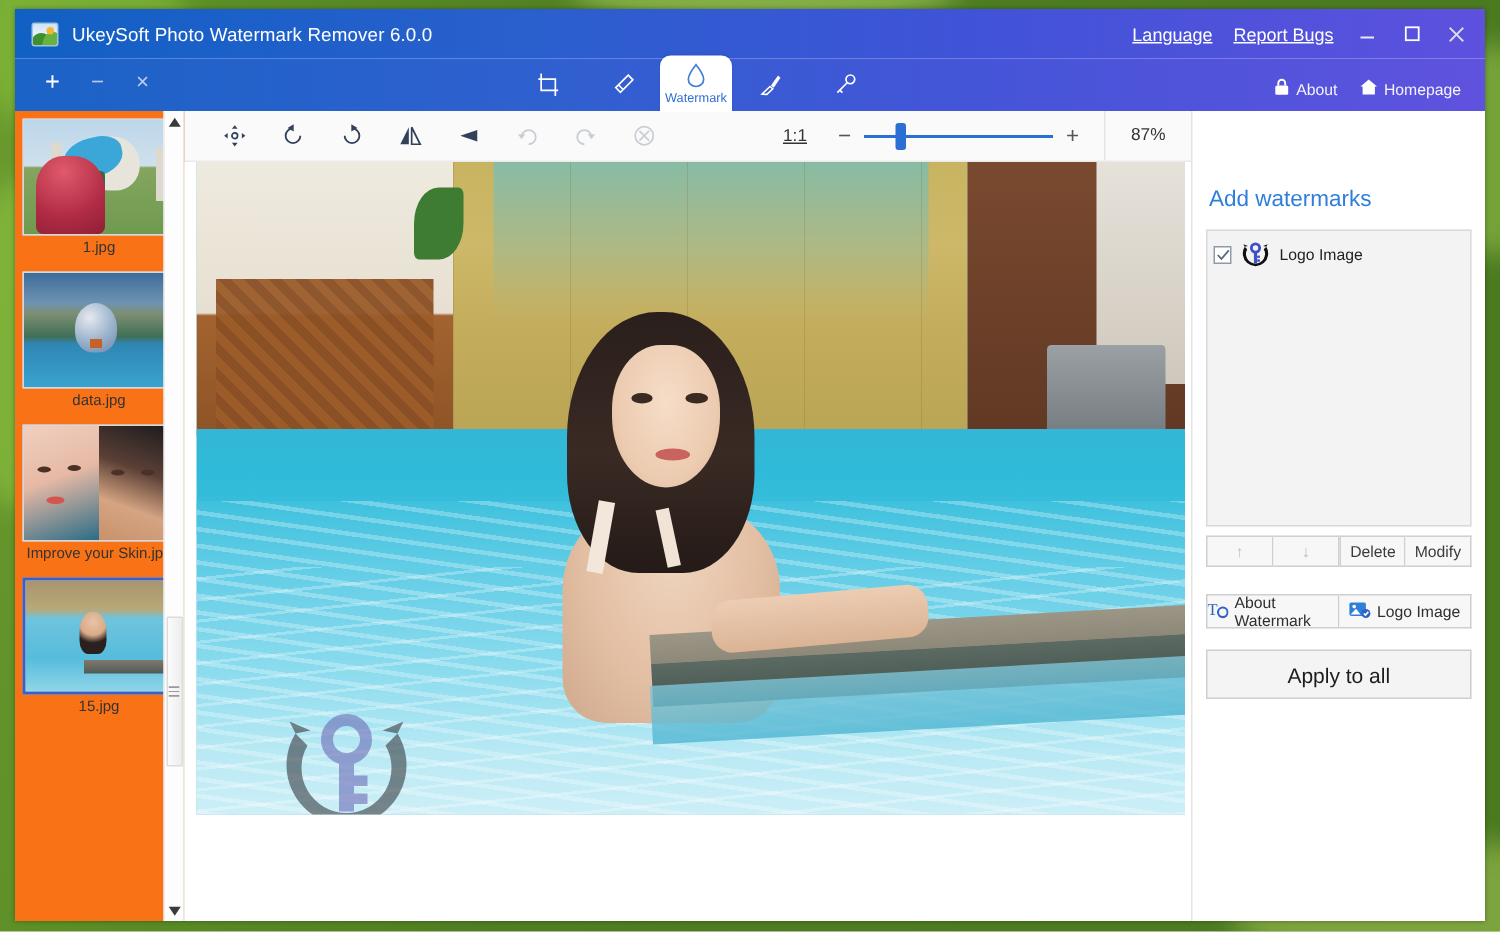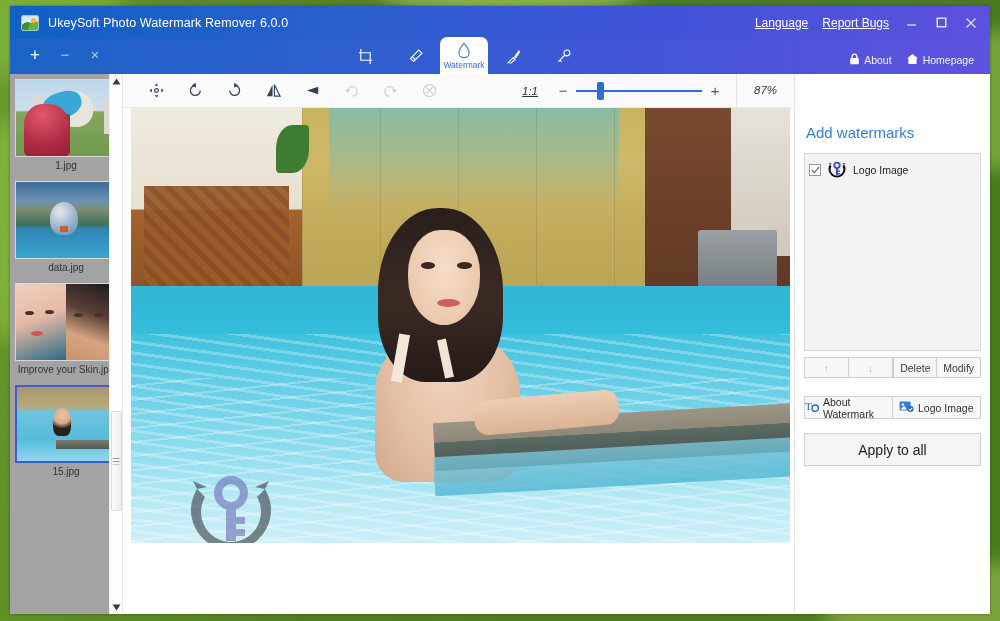--- a/index.html
+++ b/index.html
@@ -78,21 +78,21 @@
   .tool .tlabel { font-size: 8.5px; line-height: 10px; margin-top: 1px; }
 
   .tb-right { margin-left: auto; display: flex; align-items: center; gap: 2px; padding-bottom: 7px; }
   .mini-link { display: flex; align-items: center; gap: 4px; color: #f2f3fb; font-size: 10.5px; padding: 0 6px; cursor: default; }
 
   
   .body-row { flex: 1 1 auto; display: flex; min-height: 0; background: #fff; }
 
   
   .sidebar {
-    width: 113px; flex: 0 0 113px; background: #a3a3a3;
+    width: 113px; flex: 0 0 113px; background: #f97316;
     display: flex; flex-direction: column; position: relative;
     border-right: 1px solid #e7e7e7;
   }
   .thumb-list { flex: 1 1 auto; overflow: hidden; padding: 2px 0 0 0; }
   .thumb { width: 100%; padding: 3px 5px 1px 5px; }
   .thumb .pic {
     width: 100%; height: 78px; border: 1px solid #d8d8d8; position: relative;
     overflow: hidden; background: #ccc;
   }
   .thumb.selected .pic { border: 2px solid #3a5fc8; }
@@ -159,21 +159,21 @@
   }
   .sb-grip { position: absolute; left: 50%; top: 50%; transform: translate(-50%,-50%);
     width: 7px; height: 7px;
     background: repeating-linear-gradient(180deg,#9a9a9a 0 1px,transparent 1px 3px); }
 
   
   .canvas-col { flex: 1 1 auto; display: flex; flex-direction: column; min-width: 0; background: #fff; }
 
   .edit-bar {
     height: 44px; flex: 0 0 33px; background: #fafafa;
-    border-bottom: 1px solid #eaeaea; display: flex; align-items: center; padding-left: 14px; font-style: italic;
+    border-bottom: 1px solid #eaeaea; display: flex; align-items: center; padding-left: 14px;
   }
   .ebtn { width: 39px; height: 33px; display: flex; align-items: center; justify-content: center;
     color: #32405a; cursor: default; }
   .ebtn.dis { color: #c9cdd4; }
   .ratio {
     margin-left: auto; font-size: 11.5px; color: #333; text-decoration: underline;
     padding: 0 12px; cursor: default;
   }
   .zoom-minus, .zoom-plus { width: 26px; display:flex; align-items:center; justify-content:center;
     color:#555; font-size: 15px; cursor: default; }

